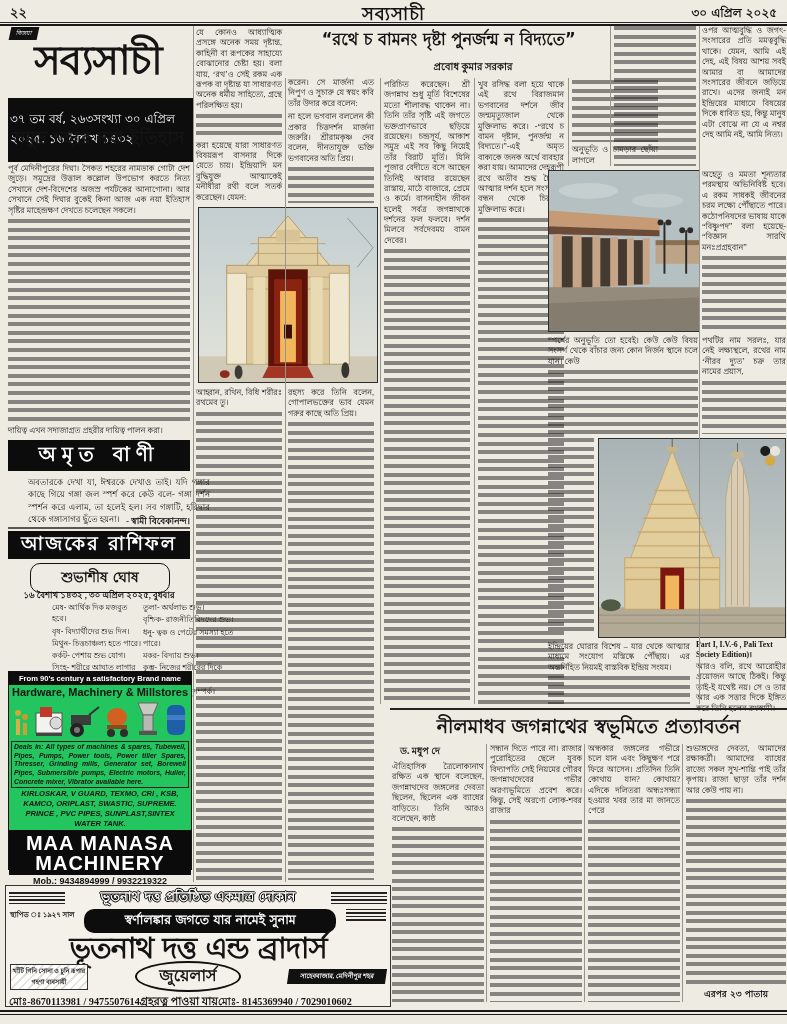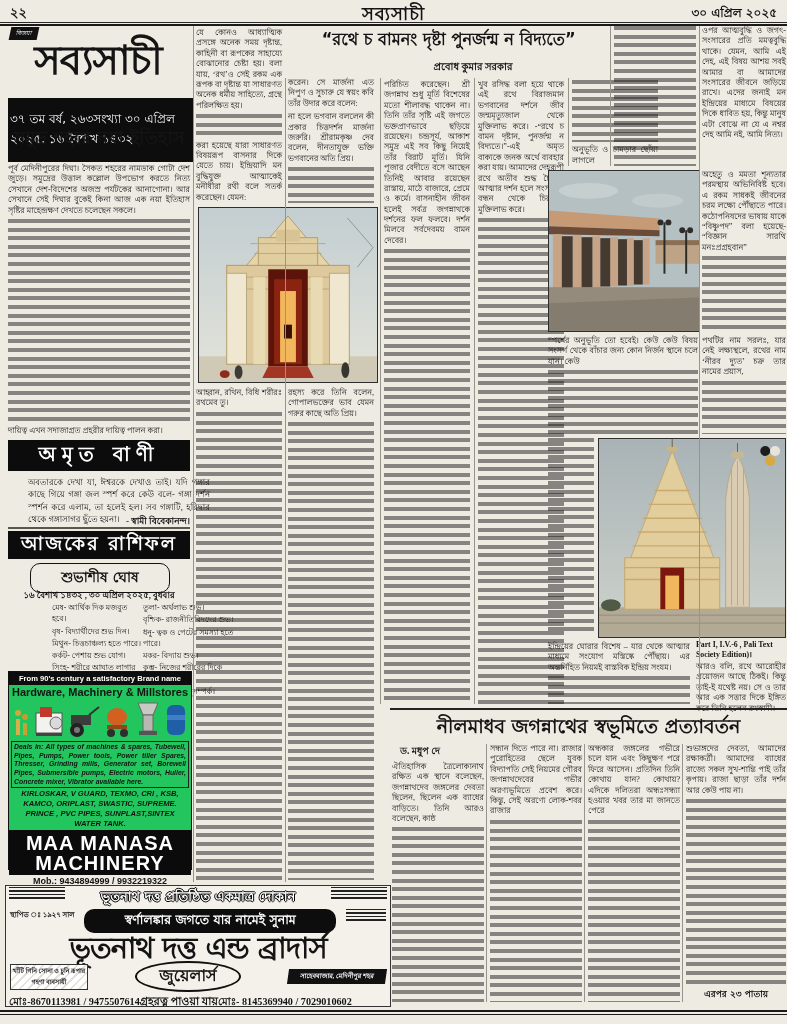--- a/index.html
+++ b/index.html
@@ -51,21 +51,21 @@
   .machines{display:flex;align-items:flex-end;justify-content:space-around;height:40px;padding:1px 2px;}
   .deals{border:1px solid #222;margin:1px 2px;font-size:6.9px;font-style:italic;font-weight:bold;
          line-height:1.25;padding:1px 2px;text-align:justify;}
   .brands{font-size:7.6px;font-style:italic;font-weight:bold;text-align:center;line-height:1.3;padding:0 2px;}
   .maa{background:#0b0b0b;color:#fff;text-align:center;font-weight:900;font-size:20px;line-height:1.0;
        letter-spacing:1px;padding:3px 0 2px;margin-top:1px;}
   .mob{font-size:9px;font-weight:bold;text-align:center;margin-top:1px;}
   .addr{font-size:8.2px;font-weight:bold;text-align:center;}
   
   .ad2{left:5px;top:885px;width:384px;height:120px;background:#f3f1ea;border:1px solid #333;}
-  .ad2-toprow{display:flex;align-items:flex-start;gap:4px;padding:1px 3px;}
+  .ad2-toprow{display:flex;align-items:center;gap:4px;padding:1px 3px;}
   .stripes{flex:0 0 56px;height:12px;
      background:repeating-linear-gradient(180deg,#222 0 1.5px,transparent 1.5px 3.5px);}
   .ad2-topline{flex:1;text-align:center;font-size:13px;font-weight:900;color:#fff;
      font-family:"DejaVu Sans",sans-serif;white-space:nowrap;
      text-shadow:-1px 0 #000,1px 0 #000,0 -1px #000,0 1px #000;}
   .ad2-row2{display:flex;align-items:flex-start;gap:10px;padding:0 4px;}
   .estab{font-size:7px;font-weight:bold;white-space:nowrap;}
   .pill{flex:1;background:#0d0d0d;color:#fff;border-radius:10px;text-align:center;
         font-size:12.5px;font-weight:900;font-family:"DejaVu Sans",sans-serif;padding:2px 0;}
   .ad2-name{text-align:center;font-size:29px;font-weight:900;font-family:"DejaVu Sans",sans-serif;

